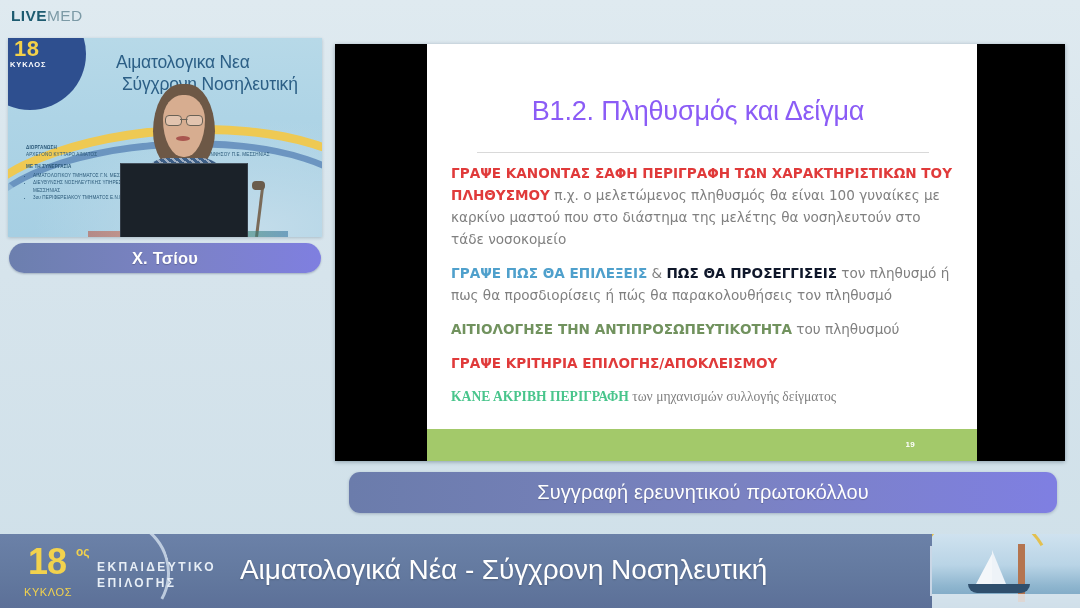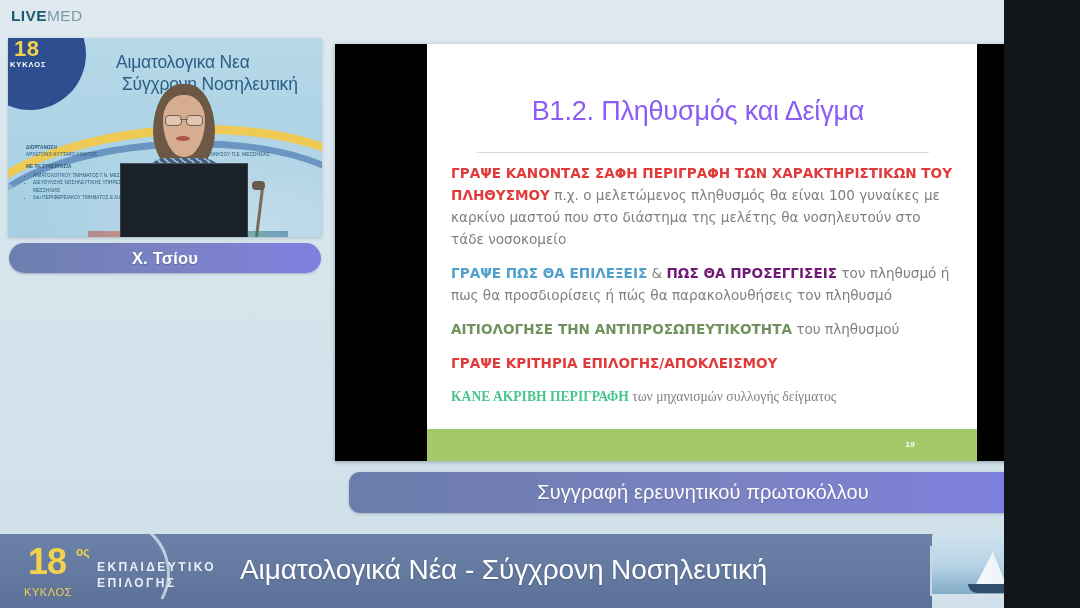--- a/index.html
+++ b/index.html
@@ -3,26 +3,25 @@
 <meta charset="utf-8">
 <title>LiveMed Webinar Player</title>
 <style>
   html, body {
     margin: 0;
     padding: 0;
     background: #11161a;
   }
   #root {
     position: relative;
-    width: 988px;
+    width: 1080px;
     height: 608px;
     overflow: hidden;
     background: linear-gradient(180deg, #dfeaf0 0%, #d6e4ec 45%, #cfe0e9 100%);
     font-family: "Liberation Sans", "DejaVu Sans", sans-serif;
-    padding-left: 16px;
     -webkit-font-smoothing: antialiased;
   }
 
   
   .brand {
     position: absolute;
     left: 11px;
     top: 8px;
     font-size: 15.5px;
     letter-spacing: 0.4px;
@@ -274,21 +273,21 @@
     margin: 0 0 12px 0;
     color: #808080;
     font-size: 13.6px;
     line-height: 1.62;
     font-family: "DejaVu Sans", "Liberation Sans", sans-serif;
   }
   .para:last-child { margin-bottom: 0; font-family: Liberation Serif, serif; }
   .hl { font-weight: 700; }
   .hl-red   { color: #e03a3a; }
   .hl-blue  { color: #4fa0cc; }
-  .hl-gray  { color: #701a75; }
+  .hl-gray  { color: #0f172a; }
   .hl-olive { color: #71925e; }
   .hl-mint  { color: #49c58c; }
 
   .slide-footer {
     position: absolute;
     left: 0; right: 0; bottom: 0;
     height: 32px;
     background: #a3c96a;
   }
   .slide-pageno {

